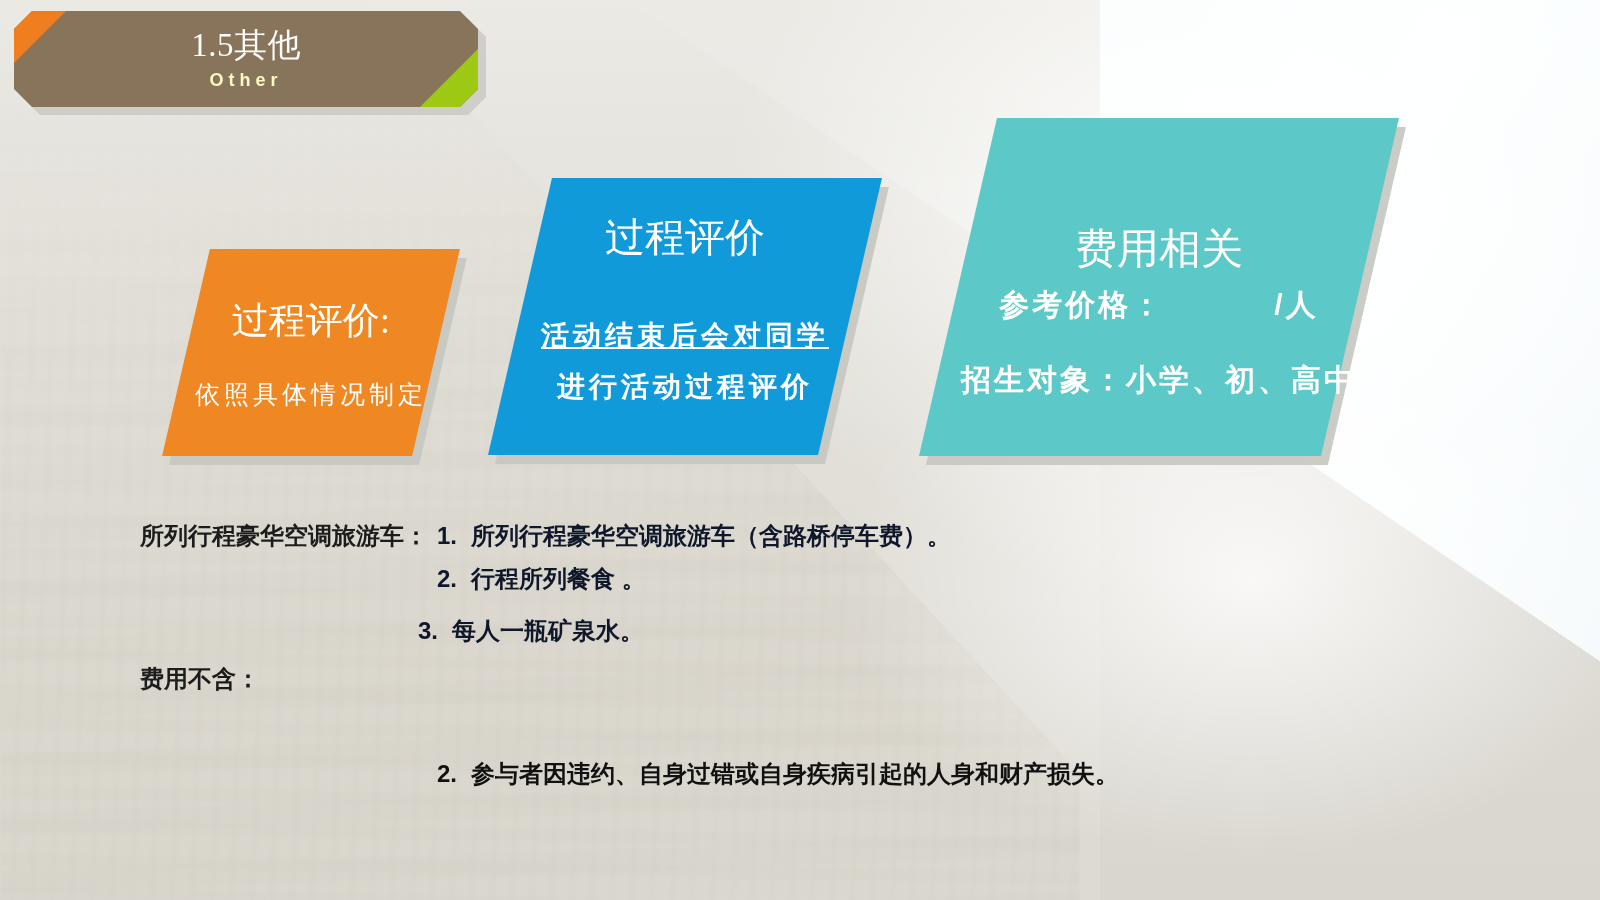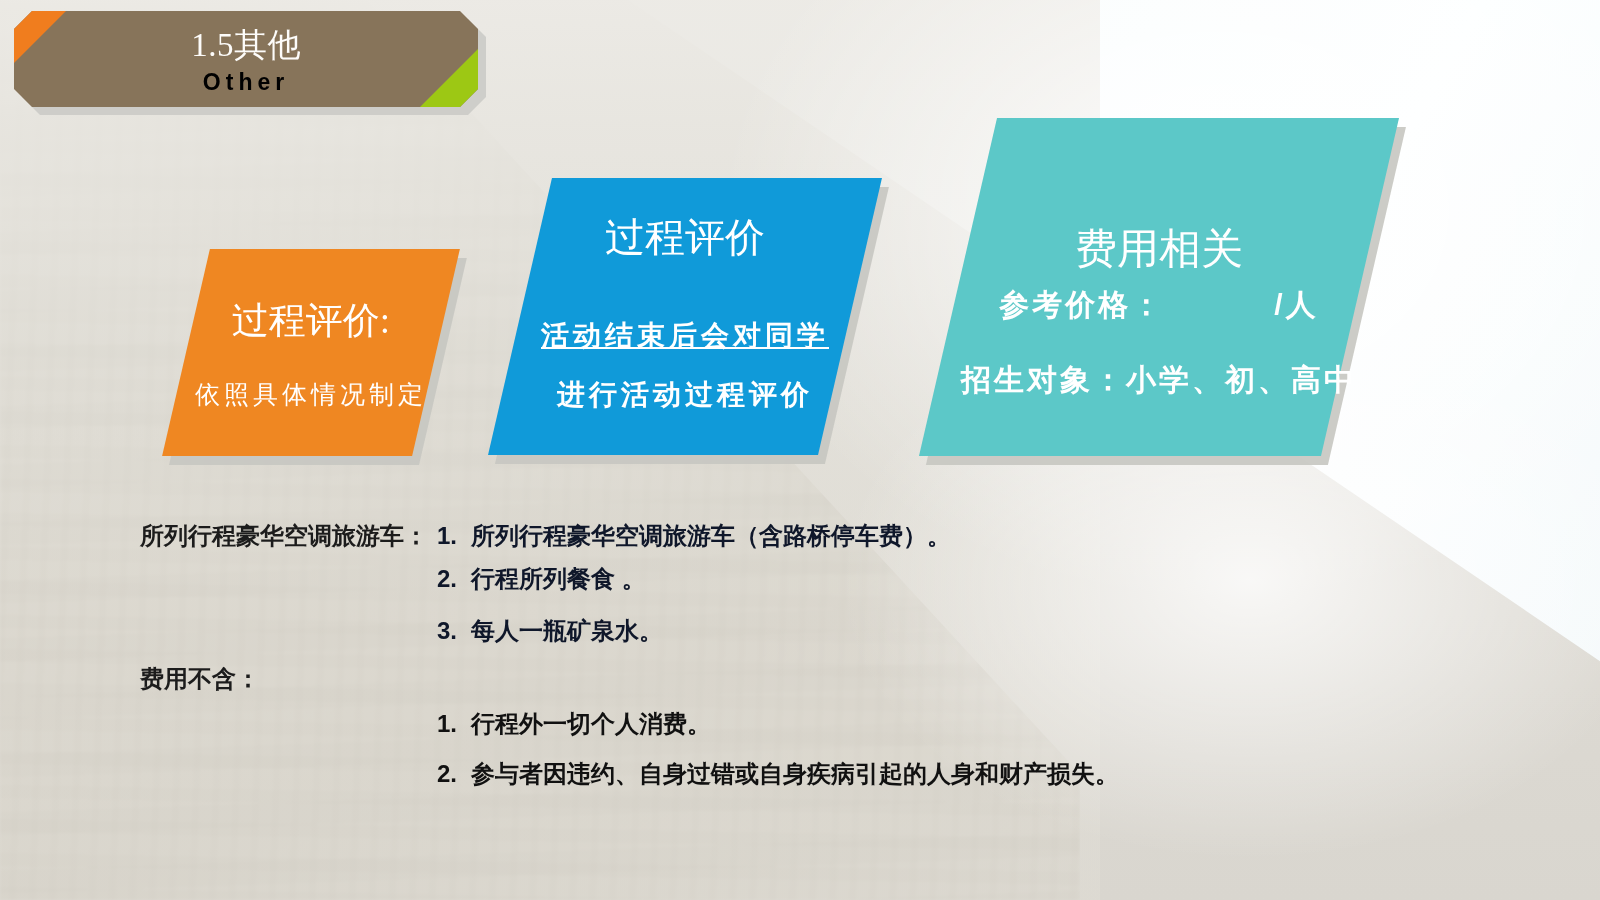--- a/index.html
+++ b/index.html
@@ -146,22 +146,22 @@
     font-size: 33px;
     line-height: 1;
     letter-spacing: 0.5px;
   }
   .banner-sub {
     position: absolute;
     left: 0;
     right: 0;
     top: 60px;
     text-align: center;
-    color: #000000;
-    font-size: 23px;
+    color: #fef9c3;
+    font-size: 18px;
     font-weight: bold;
     letter-spacing: 5px;
     line-height: 1;
   }
 
   
   .card {
     position: absolute;
     color: #ffffff;
     text-align: center;
@@ -204,21 +204,21 @@
   #card-orange .skin.fill { background: #ef8722; }
   #card-orange .card-title { top: 52px; font-size: 37px; }
   #card-orange .card-line  { top: 132px; font-size: 25px; letter-spacing: 4px; font-weight: normal;
                              font-family: "Liberation Serif", "DejaVu Serif", serif; }
 
   
   #card-blue { left: 520px; top: 178px; width: 330px; height: 277px; }
   #card-blue .skin.fill { background: #109ad9; }
   #card-blue .card-title { top: 38px; font-size: 40px; }
   #card-blue .card-line.l1 { top: 143px; font-size: 28px; letter-spacing: 4px; text-decoration: underline; }
-  #card-blue .card-line.l2 { top: 194px; font-size: 28px; letter-spacing: 4px; margin-top: 8px; }
+  #card-blue .card-line.l2 { top: 194px; font-size: 28px; letter-spacing: 4px; }
 
   
   #card-teal { left: 958px; top: 118px; width: 402px; height: 338px; }
   #card-teal .skin.fill { background: #5cc8c8; }
   #card-teal .card-title { top: 60px; font-size: 42px; margin-top: 48px; }
   #card-teal .card-line.l1 { top: 170px; font-size: 30px; letter-spacing: 3px; }
   #card-teal .card-line.l2 { top: 245px; font-size: 30px; letter-spacing: 3px; }
   #card-teal .card-line .pricegap { display: inline-block; width: 110px; }
 
   
@@ -227,21 +227,21 @@
     color: #1c1c1c;
     font-weight: bold;
     white-space: nowrap;
     font-family: "Liberation Sans", "DejaVu Sans", sans-serif;
   }
   #incl-label { left: 140px; top: 520px; font-size: 24px; }
   .incl-item { position: absolute; color: #0f172a; font-weight: bold; white-space: nowrap; font-size: 24px; }
   .incl-num  { display: inline-block; width: 34px; }
   #incl-1 { left: 437px; top: 520px; }
   #incl-2 { left: 437px; top: 563px; }
-  #incl-3 { left: 437px; top: 615px; }
+  #incl-3 { left: 418px; top: 615px; }
 
   #excl-label { left: 140px; top: 663px; font-size: 24px; }
   .excl-item { position: absolute; color: #111; font-weight: bold; white-space: nowrap; font-size: 24px; }
   #excl-1 { left: 437px; top: 708px; }
   #excl-2 { left: 437px; top: 758px; }
 </style>
 </head>
 <body>
 
 <div class="slide">
@@ -302,20 +302,17 @@
   </div>
   <div class="incl-item" id="incl-2">
     <span class="incl-num">2.</span><span>行程所列餐食 。</span>
   </div>
   <div class="incl-item" id="incl-3">
     <span class="incl-num">3.</span><span>每人一瓶矿泉水。</span>
   </div>
 
   <div class="body-text" id="excl-label">费用不含：</div>
 
-  <div class="excl-item" id="excl-1">
-    <span class="incl-num">1.</span><span>行程外一切个人消费。</span>
-  </div>
   <div class="excl-item" id="excl-2">
     <span class="incl-num">2.</span><span>参与者因违约、自身过错或自身疾病引起的人身和财产损失。</span>
   </div>
 
 </div>
 
 </body></html>

